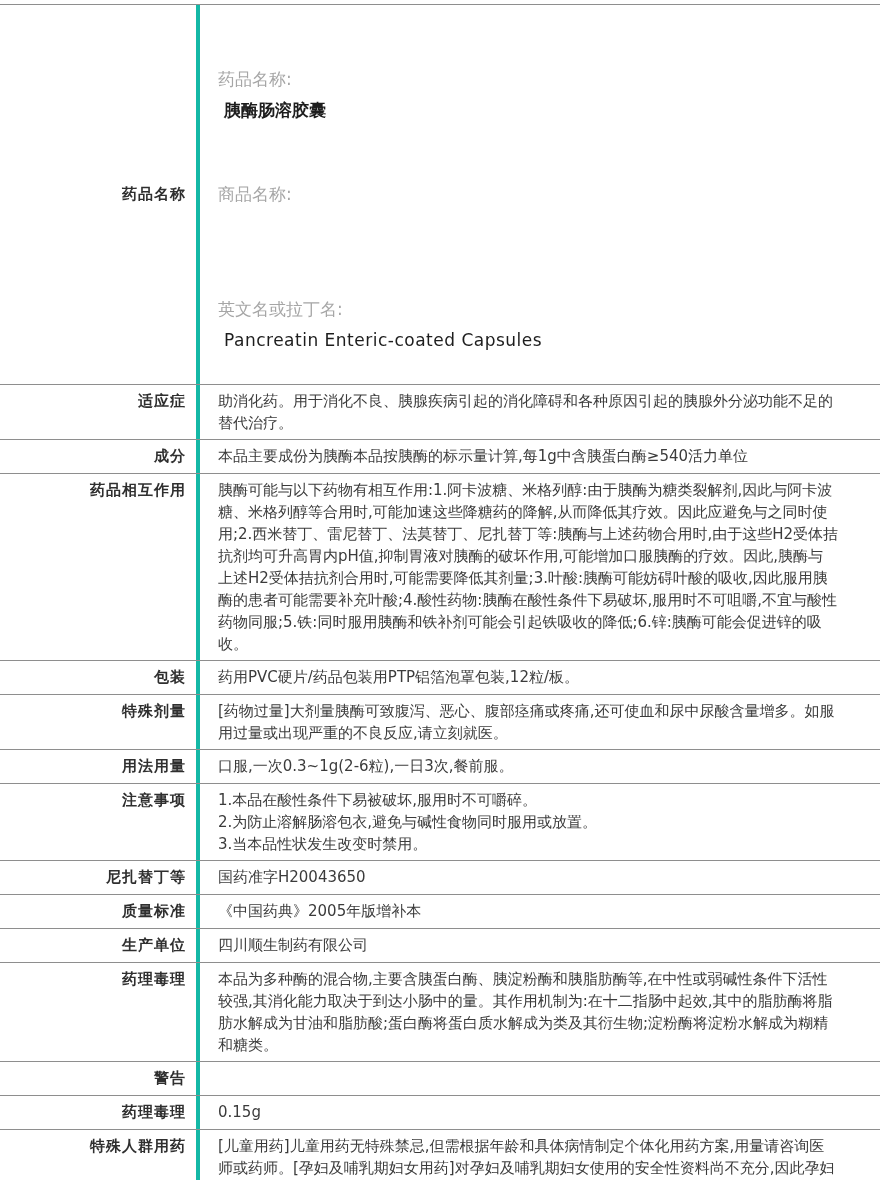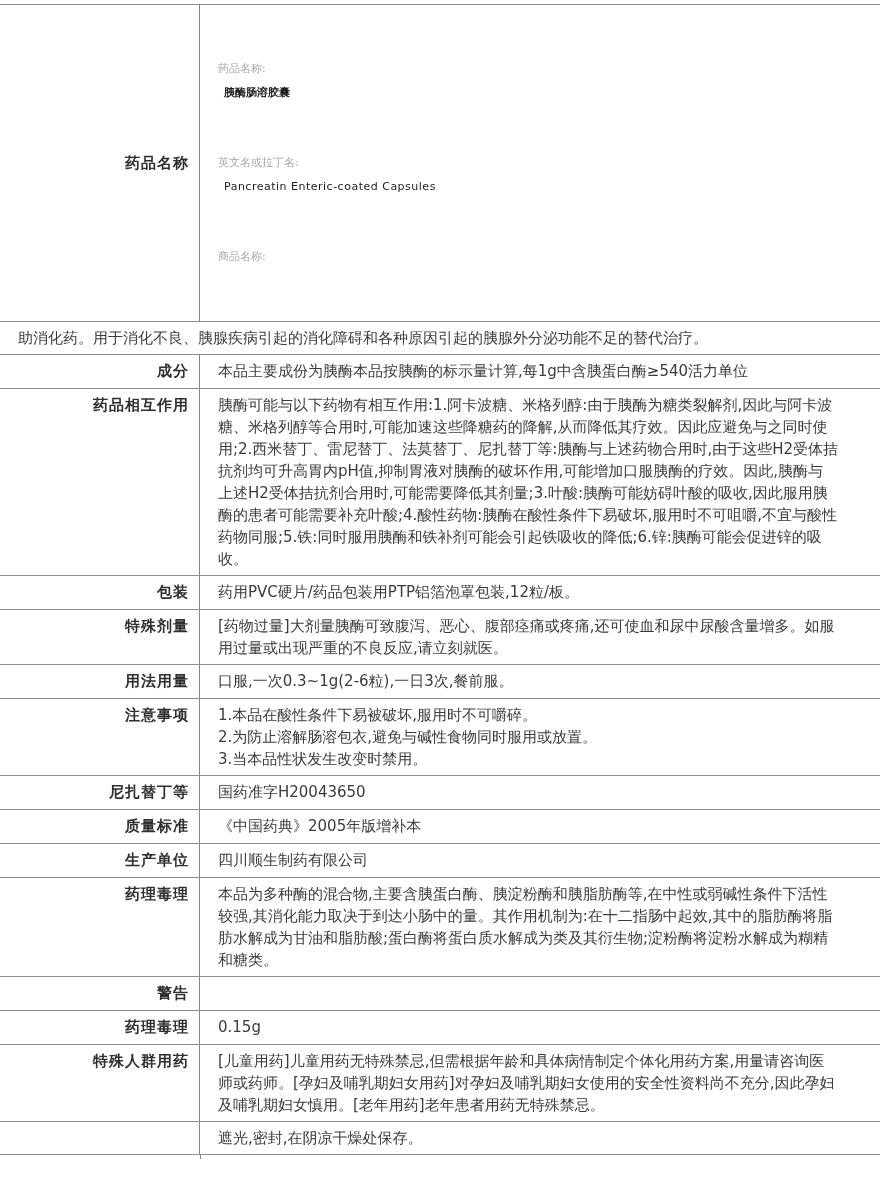--- a/index.html
+++ b/index.html
@@ -29,21 +29,21 @@
 
   .row {
     display: flex;
     align-items: stretch;
     border-top: 1px solid #8e8e8e;
   }
 
   .cell-label {
     width: 200px;
     flex: 0 0 200px;
-    border-right: 1px solid #14b8a6;
+    border-right: 4px solid #14b8a6;
     text-align: right;
     padding: 6px 10px 6px 0;
     font-size: 15px;
     font-weight: bold;
     color: #2f2f2f;
     line-height: 21px;
     letter-spacing: 1px;
   }
   .row.center-label { align-items: center; }
   .row.center-label .cell-label { align-self: stretch; display: flex; justify-content: flex-end; align-items: center; }
@@ -53,21 +53,21 @@
     padding: 5px 42px 5px 18px;
     font-size: 15px;
     color: #3b3b3b;
     line-height: 22px;
     white-space: pre-line;
     text-align: left;
   }
 
   
   .name-row .cell-content { padding-top: 6px; padding-bottom: 6px; }
-  .name-line { line-height: 24px; font-size: 11px; }
+  .name-line { line-height: 31px; font-size: 17px; }
   .field-key { color: #a6a6a6; }
   .field-value { color: #1d1d1d; margin-left: 6px; }
   .field-value.strong { font-weight: bold; }
   .field-value.latin { letter-spacing: 0.5px; }
 
   .min-h { min-height: 31px; }
 </style>
 </head>
 <body>
 
@@ -76,31 +76,32 @@
   <div class="row name-row center-label">
     <div class="cell-label">
       <span>药品名称</span>
     </div>
     <div class="cell-content">
       <div class="name-line">
         <span class="field-key">药品名称:</span>
         <span class="field-value strong">胰酶肠溶胶囊</span>
       </div>
       <div class="name-line">
+        <span class="field-key">商品名称:</span>
+        <span class="field-value"></span>
+      </div>
+      <div class="name-line">
         <span class="field-key">英文名或拉丁名:</span>
         <span class="field-value latin">Pancreatin Enteric-coated Capsules</span>
-      </div>
-      <div class="name-line">
-        <span class="field-key">商品名称:</span>
-        <span class="field-value"></span>
       </div>
     </div>
   </div>
 
   <div class="row">
+    <div class="cell-label"><span>适应症</span></div>
     <div class="cell-content min-h">助消化药。用于消化不良、胰腺疾病引起的消化障碍和各种原因引起的胰腺外分泌功能不足的替代治疗。</div>
   </div>
 
   <div class="row">
     <div class="cell-label"><span>成分</span></div>
     <div class="cell-content min-h">本品主要成份为胰酶本品按胰酶的标示量计算,每1g中含胰蛋白酶≥540活力单位</div>
   </div>
 
   <div class="row">
     <div class="cell-label"><span>药品相互作用</span></div>

